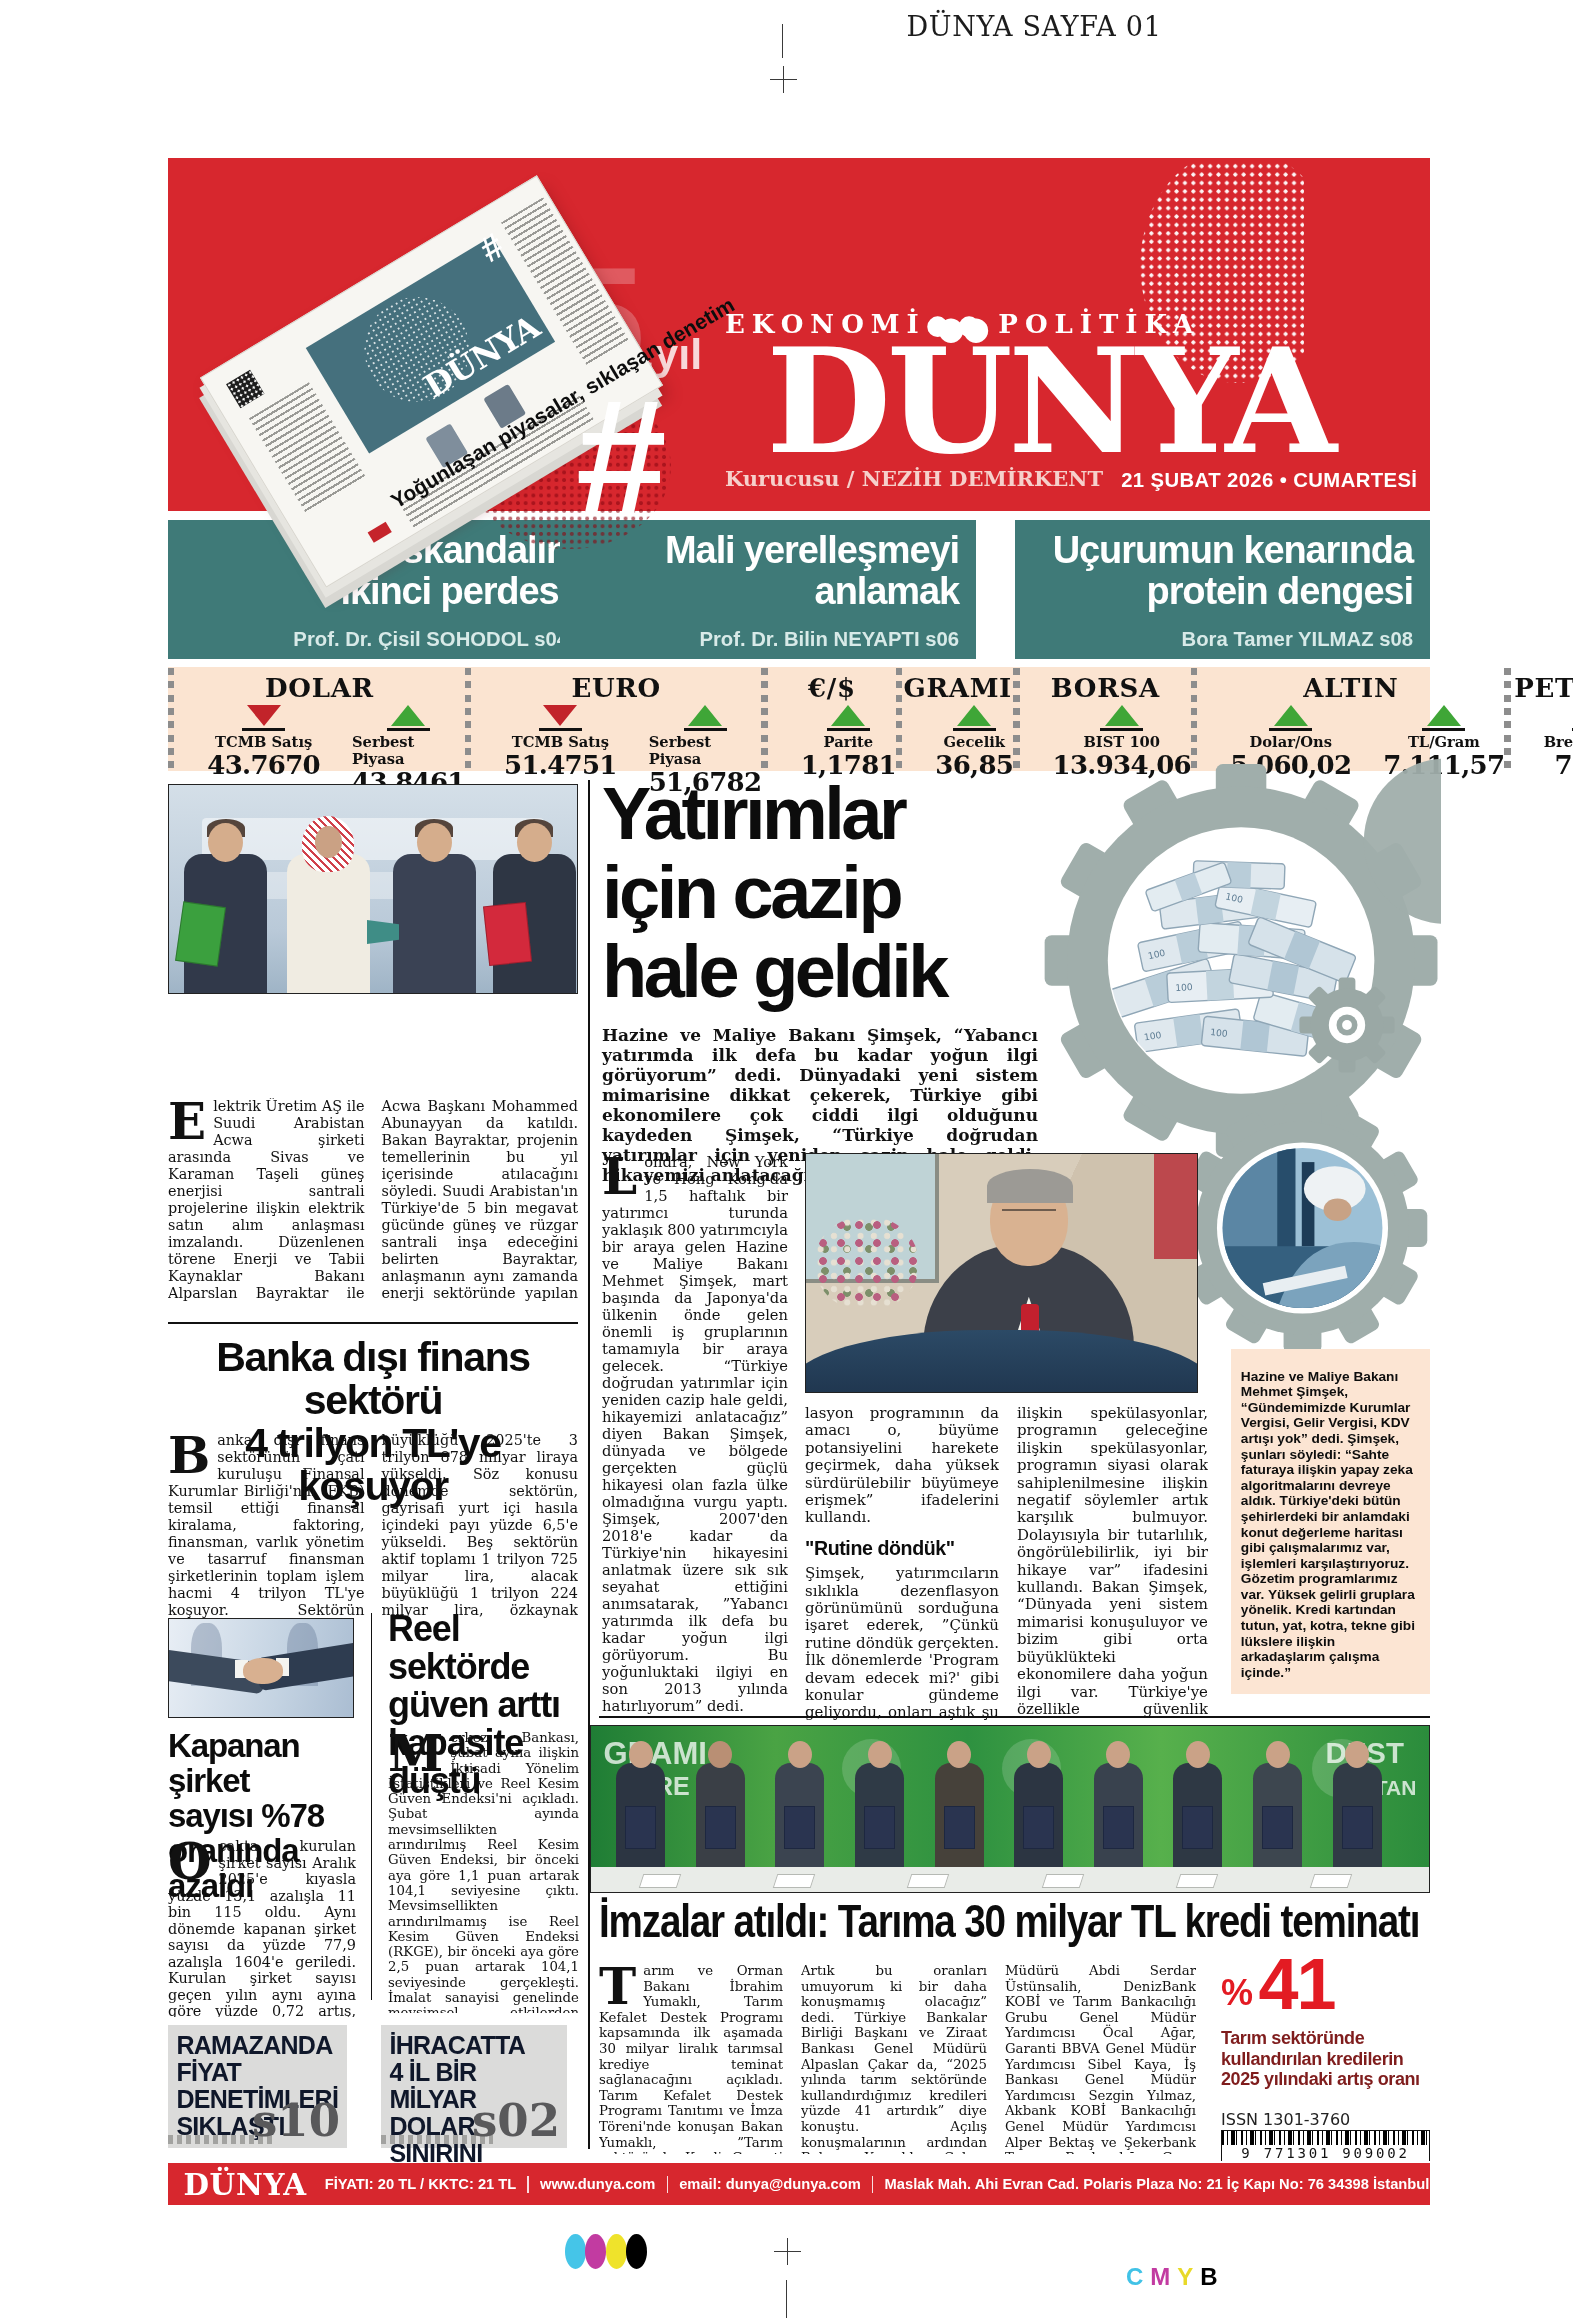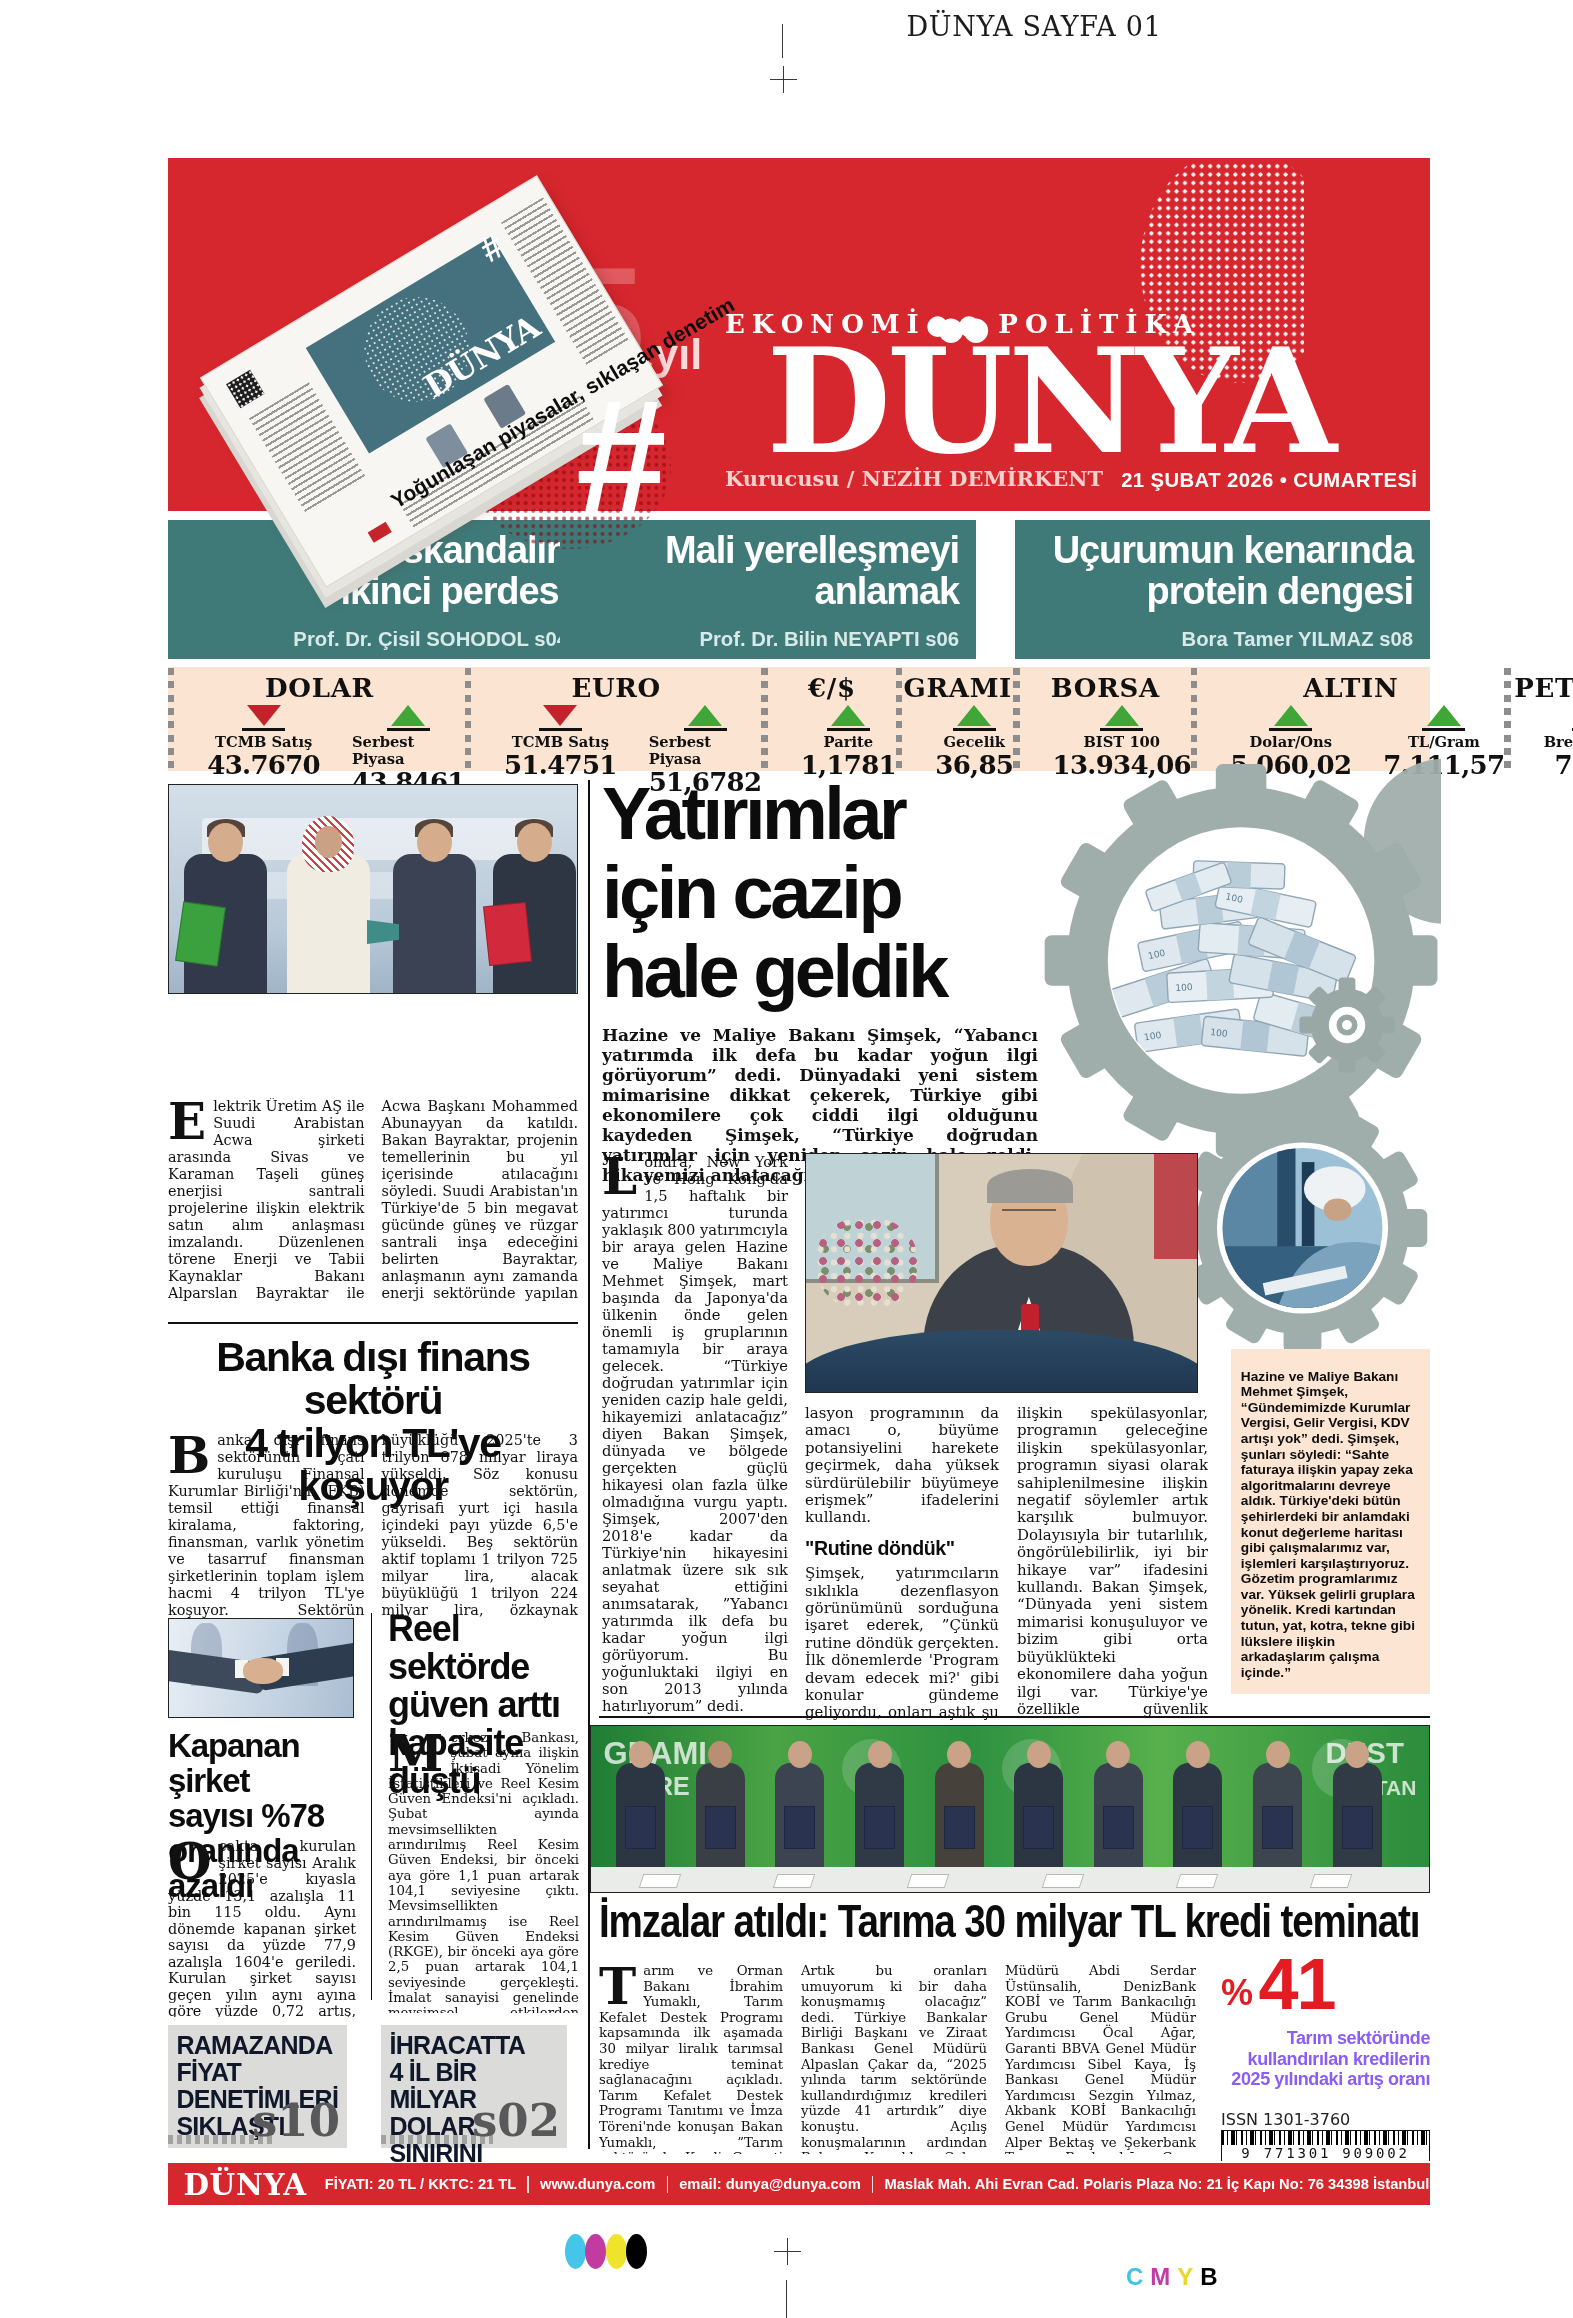--- a/index.html
+++ b/index.html
@@ -116,21 +116,21 @@
 
   
   .tarim-headline { left:599px; top:1897px; width:982px; font-size:46px; line-height:49px; letter-spacing:-1.4px;
     transform:scaleX(.84); transform-origin:left; white-space:nowrap; }
   .tcol { top:1963px; height:191px; font-size:13.3px; line-height:15.6px; }
   .tcol1 { left:599px; width:184px; } .tcol2 { left:801px; width:186px; } .tcol3 { left:1005px; width:191px; }
   .stat-row { left:1221px; top:1951px; display:flex; align-items:flex-start; gap:5.6px; color:#e31b23; }
   .stat-prefix { font:bold 36px "Liberation Sans", sans-serif; margin-top:21px; }
   .stat-value { font:bold 72px/66px "Liberation Sans", sans-serif; letter-spacing:-2.1px; }
   .stat-desc { left:1221px; top:2028px; width:209px; font:bold 18px/20.7px "Liberation Sans", sans-serif;
-    letter-spacing:-0.4px; color:#8b5cf6;text-align:right; }
+    letter-spacing:-0.4px; color:#7f1d1d; }
   .issn { left:1221px; top:2110px; font:16px "DejaVu Sans", sans-serif; color:#222; }
   .barcode { left:1221px; top:2130px; width:209px; height:31px; border:0.7px solid #111;
     background:repeating-linear-gradient(90deg,#000 0 2.1px,#fff 2.1px 4.9px,#000 4.9px 5.6px,#fff 5.6px 9px,#000 9px 12.6px,#fff 12.6px 14px,#000 14px 15.4px,#fff 15.4px 19px); }
   .barcode-digits { position:absolute; left:0; right:0; bottom:-1.4px; background:#fff; text-align:center;
     font:14px "DejaVu Sans Mono", monospace; letter-spacing:2.8px; color:#111; }
 
   
   .footer { left:168px; top:2163px; width:1262px; height:42px; background:#d7272e; color:#fff;
     display:flex; align-items:center; padding:0 15.4px; gap:18px; }
   .f-brand { font:bold 29.4px "DejaVu Serif", serif; letter-spacing:0.7px; }

